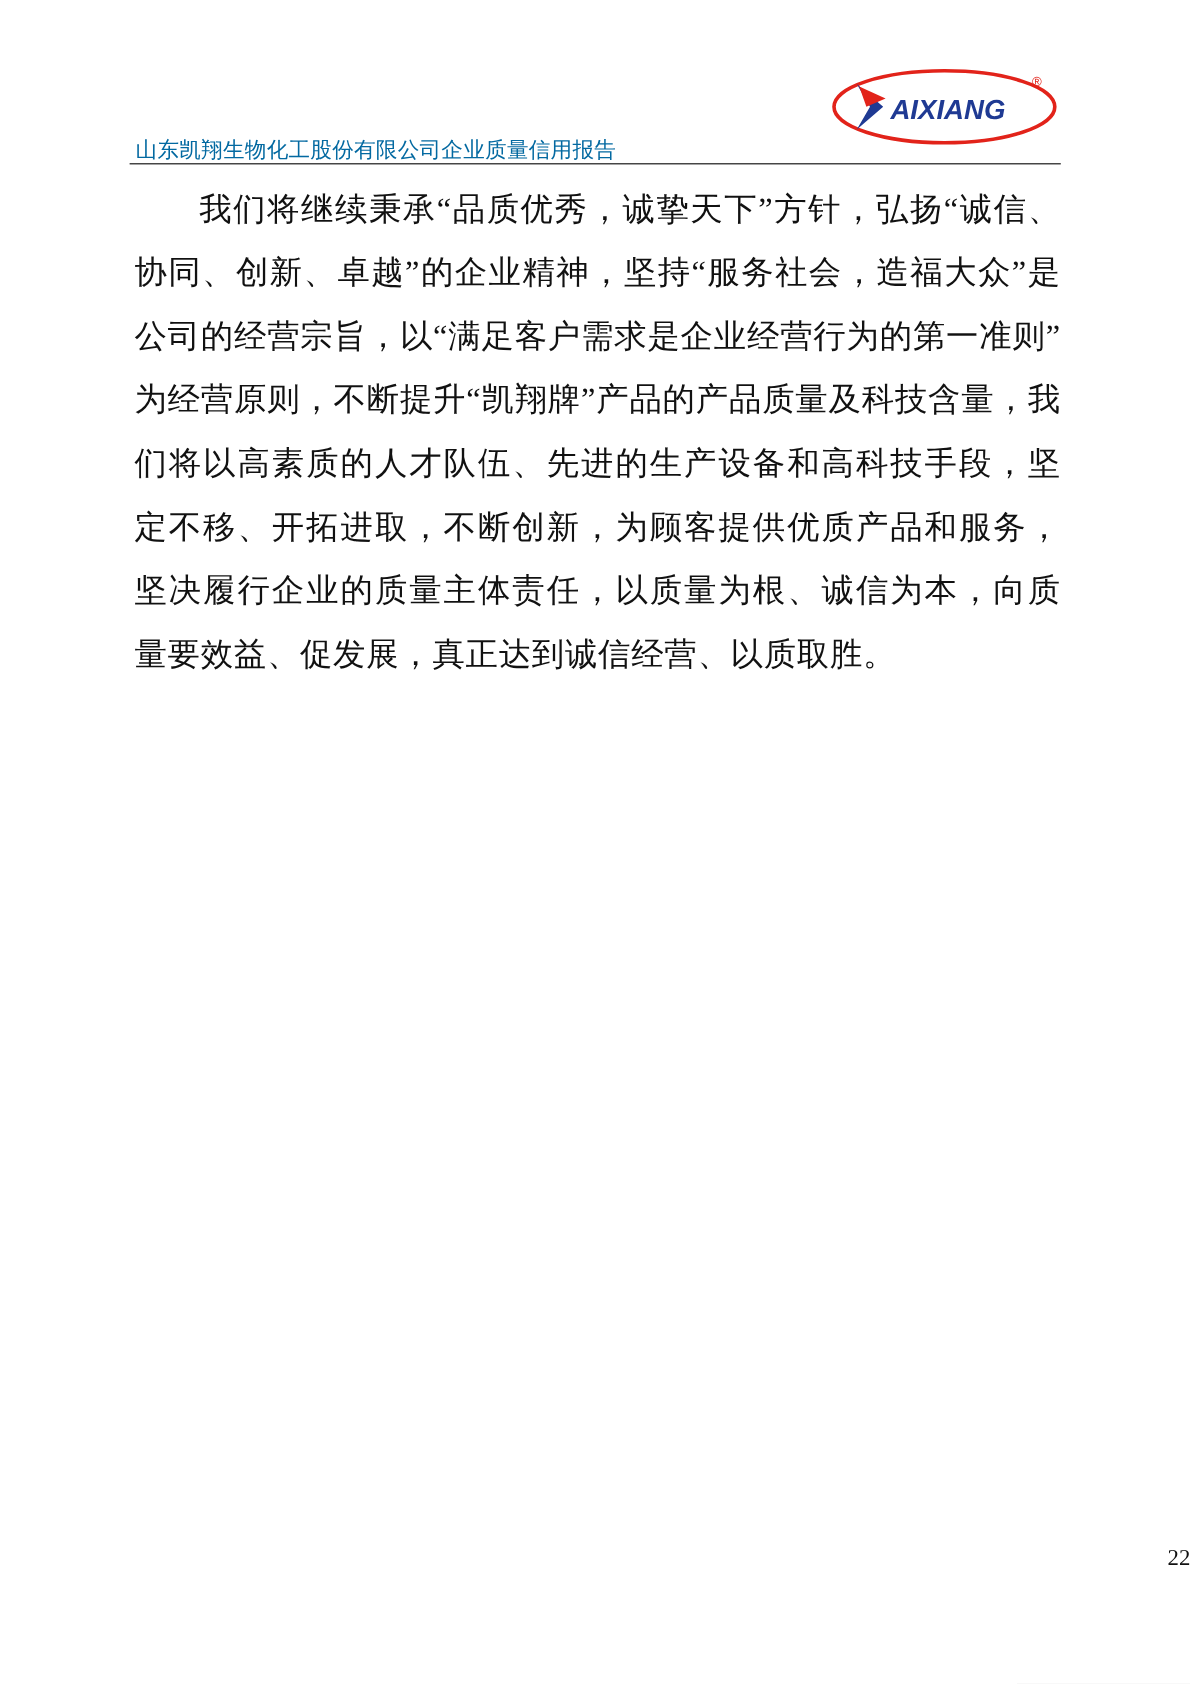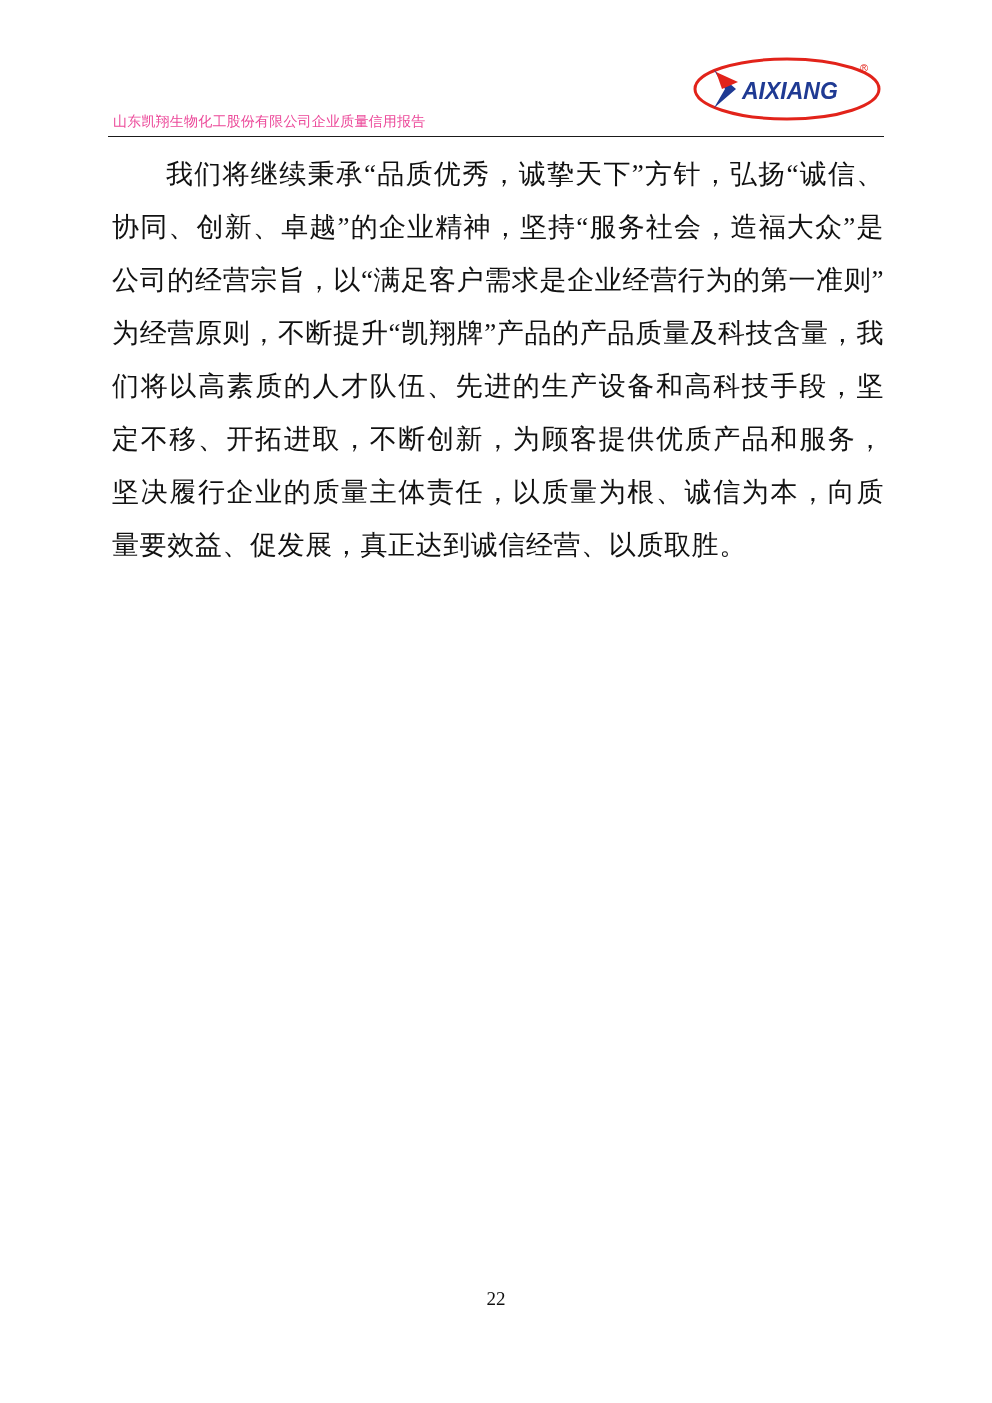--- a/index.html
+++ b/index.html
@@ -31,22 +31,22 @@
     left: 108px;
     right: 108px;
     top: 136px;
     border-bottom: 1px solid #1a1a1a;
   }
   .header-title {
     position: absolute;
     left: 113px;
     top: 113px;
     font-family: "Liberation Sans", "DejaVu Sans", sans-serif;
-    font-size: 14px;
-    color: #ec4899;
+    font-size: 18px;
+    color: #0369a1;
     letter-spacing: 0.2px;
     white-space: nowrap;
   }
 
   
   .logo {
     position: absolute;
     right: 110px;
     top: 52px;
     width: 190px;
@@ -73,21 +73,21 @@
     text-indent: 2em;
     letter-spacing: 0.6px;
   }
 
   
   .page-number {
     position: absolute;
     left: 0;
     right: 0;
     top: 1288px;
-    text-align: center;
+    text-align: right;
     font-family: "Liberation Serif", "DejaVu Serif", serif;
     font-size: 19px;
     color: #111111;
   }
 </style>
 </head>
 <body>
 
 <div class="page">
 

